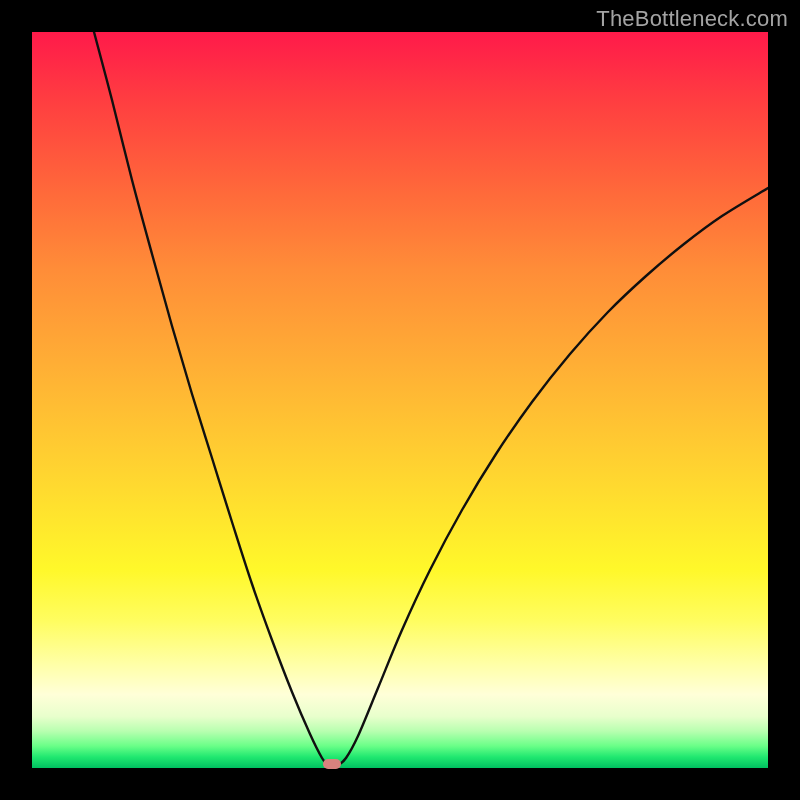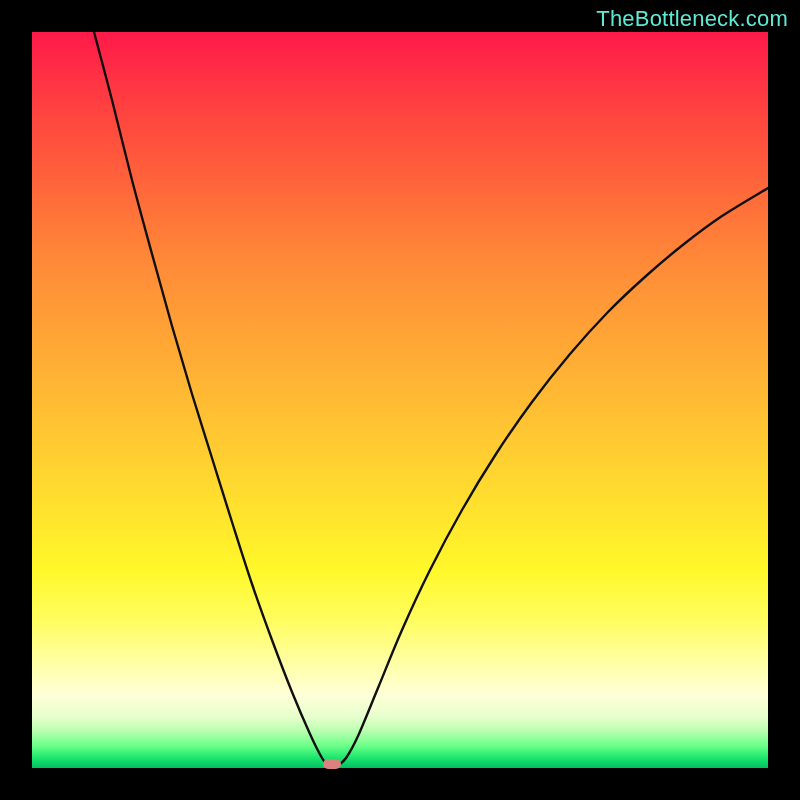--- a/index.html
+++ b/index.html
@@ -32,21 +32,21 @@
       #b8ffb0 95%,
       #6aff88 97%,
       #20e870 98.5%,
       #00c060 100%
     );
   }
   .watermark {
     position: absolute;
     top: 6px;
     right: 12px;
-    color: #5eead4;
+    color: #a3a3a3;
     font-size: 22px;
     font-weight: 500;
     letter-spacing: 0.2px;
     z-index: 10;
   }
   svg.curve {
     position: absolute;
     left: 0;
     top: 0;
     width: 736px;

